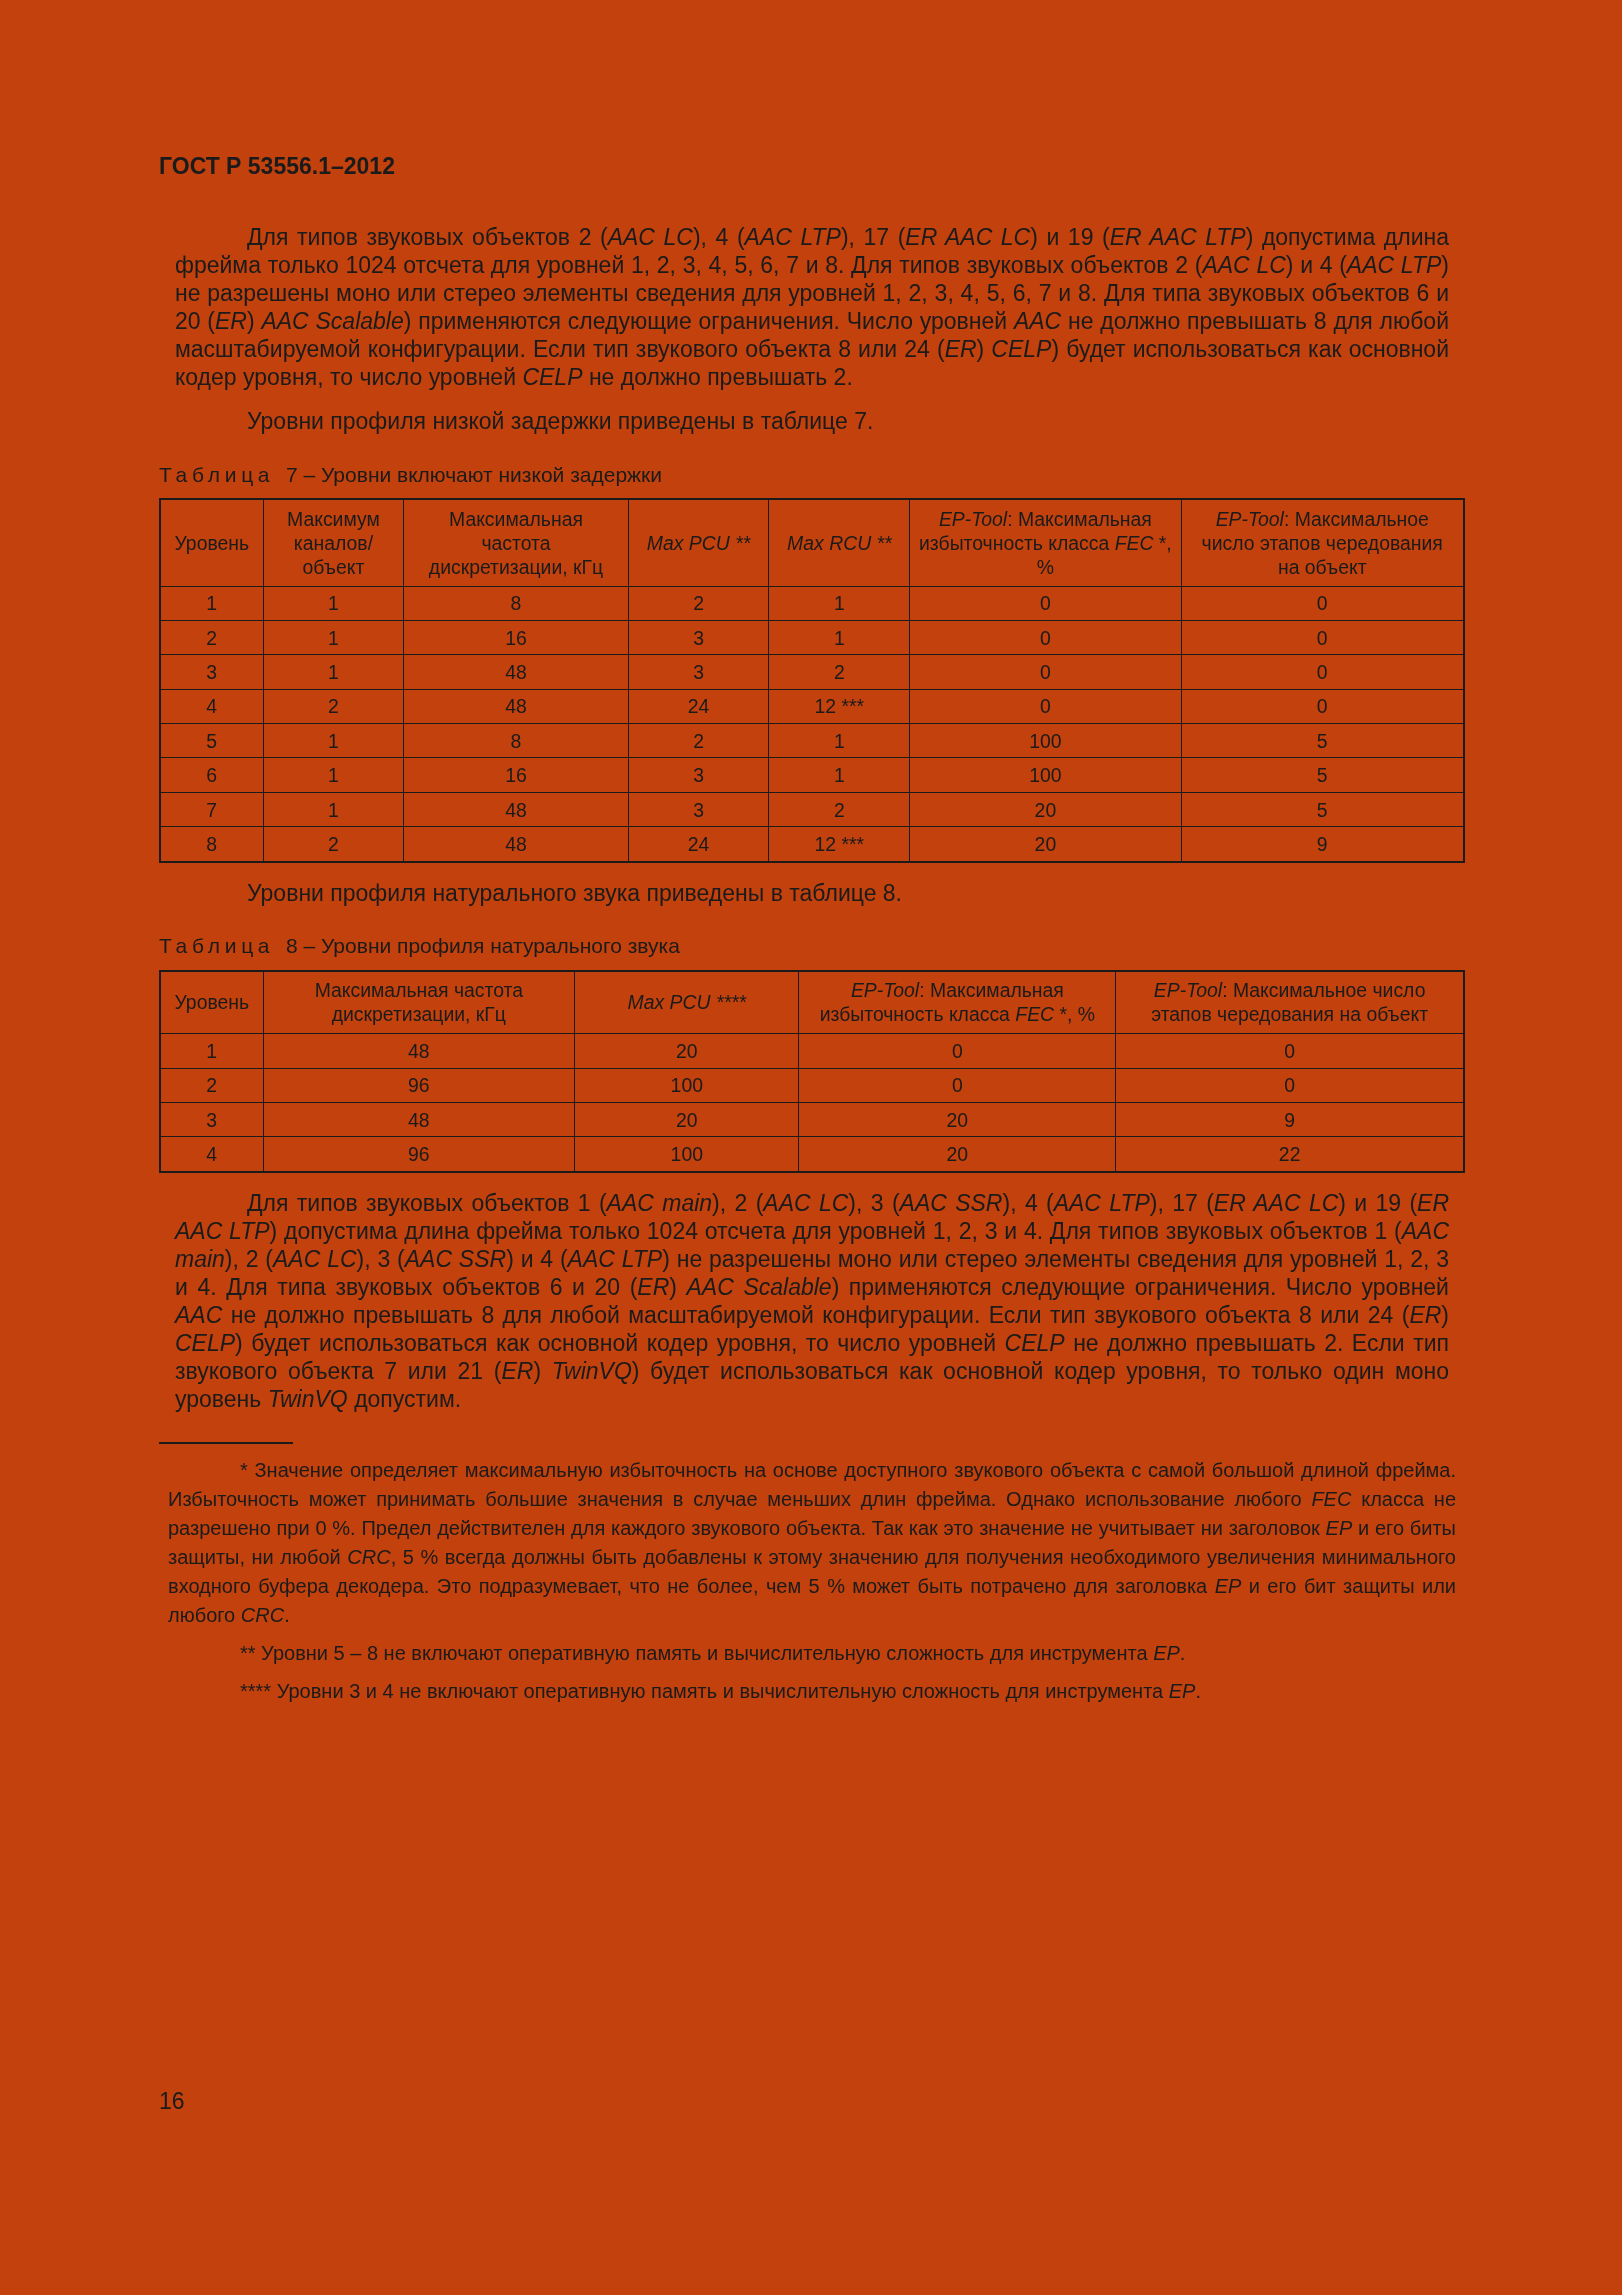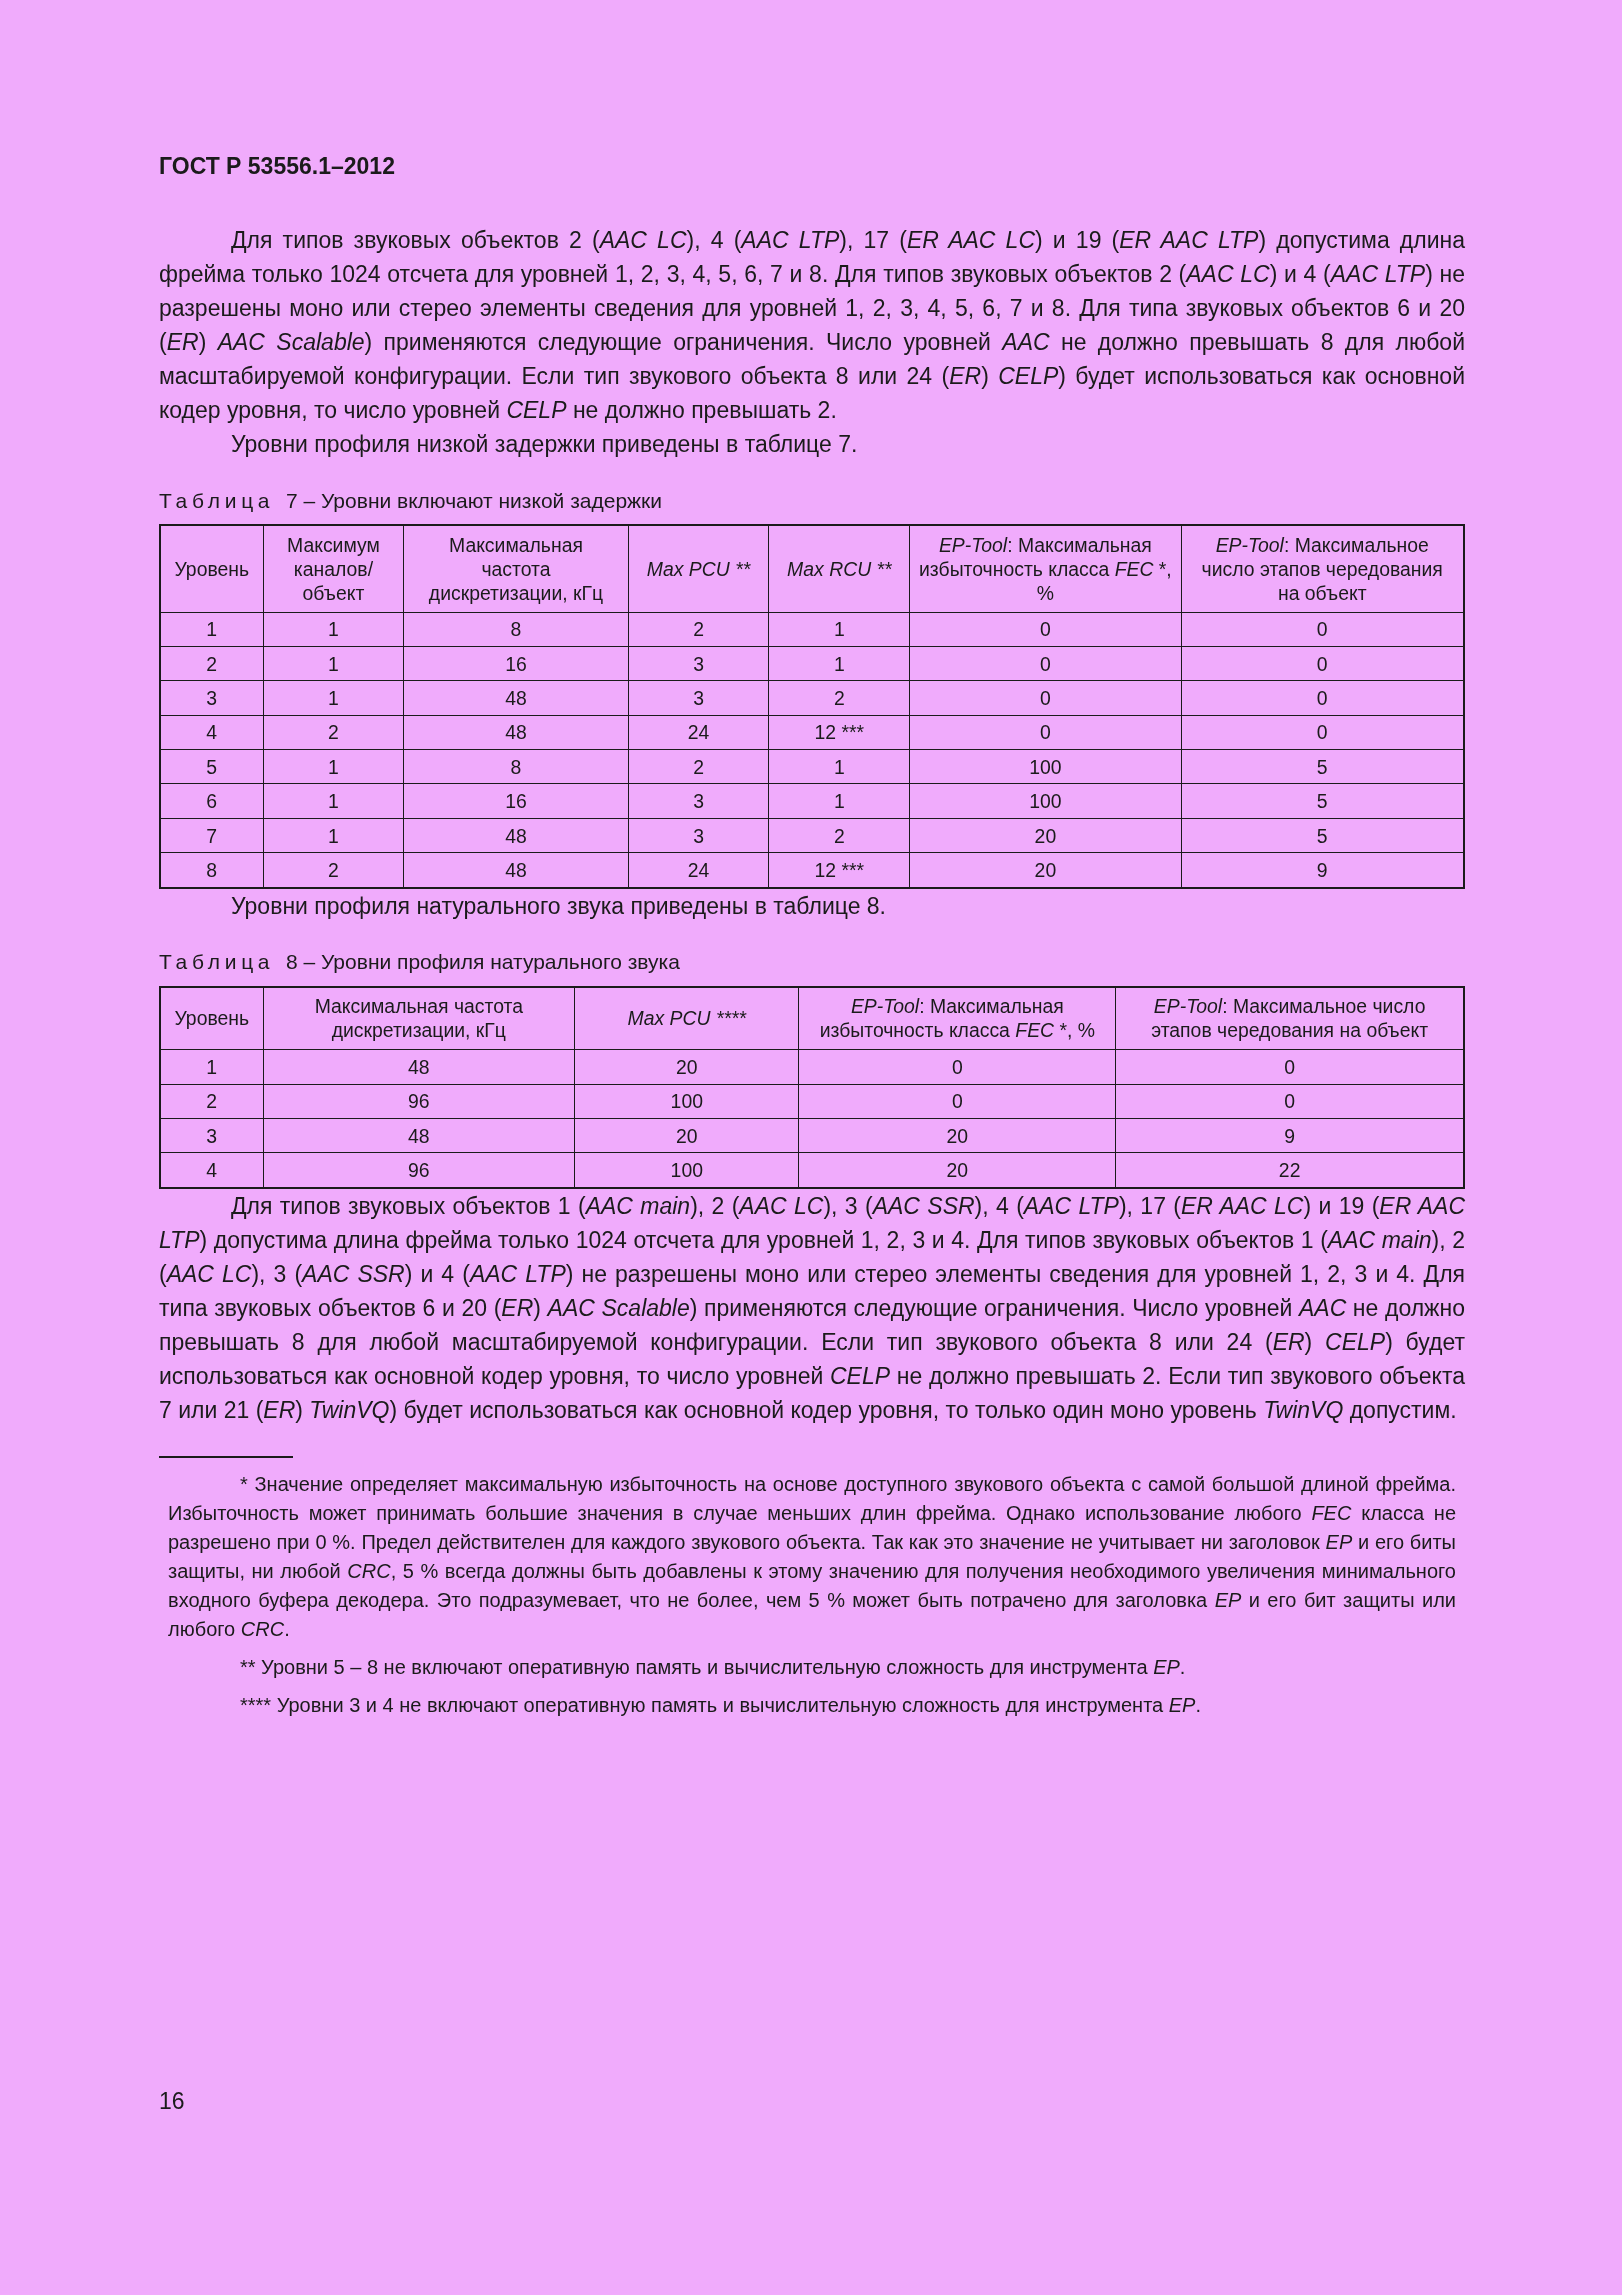--- a/index.html
+++ b/index.html
@@ -2,35 +2,35 @@
 <html lang="ru" style="font-size:10.7px"><head>
 <meta charset="utf-8">
 <style>
   html, body { margin: 0; padding: 0; background: #ffffff; }
   .page {
     position: relative;
     width: 1623px;
     height: 2295px;
     box-sizing: border-box;
     padding: 153px 158px 0 159px;
-    background: #f0abfc;
+    background: #c2410c;
     font-family: "Liberation Sans", sans-serif;
     font-size: 23px;
     color: #1b1b1b;
   }
   .doc-header {
     font-weight: bold;
     font-size: 23px;
     margin: 0 0 43px 0;
   }
   p.body-text {
-    margin: 0;
+    margin: 16px;
     text-align: justify;
     text-indent: 72px;
-    line-height: 34px;
+    line-height: 28px;
   }
   .after-table { margin-top: 31px; }
   .table-caption {
     margin: 25.5px 0 10.7px 0;
     font-size: 21px;
     line-height: 27px;
   }
   .ls { letter-spacing: 4.7px; }
   table.gost {
     width: 100%;

